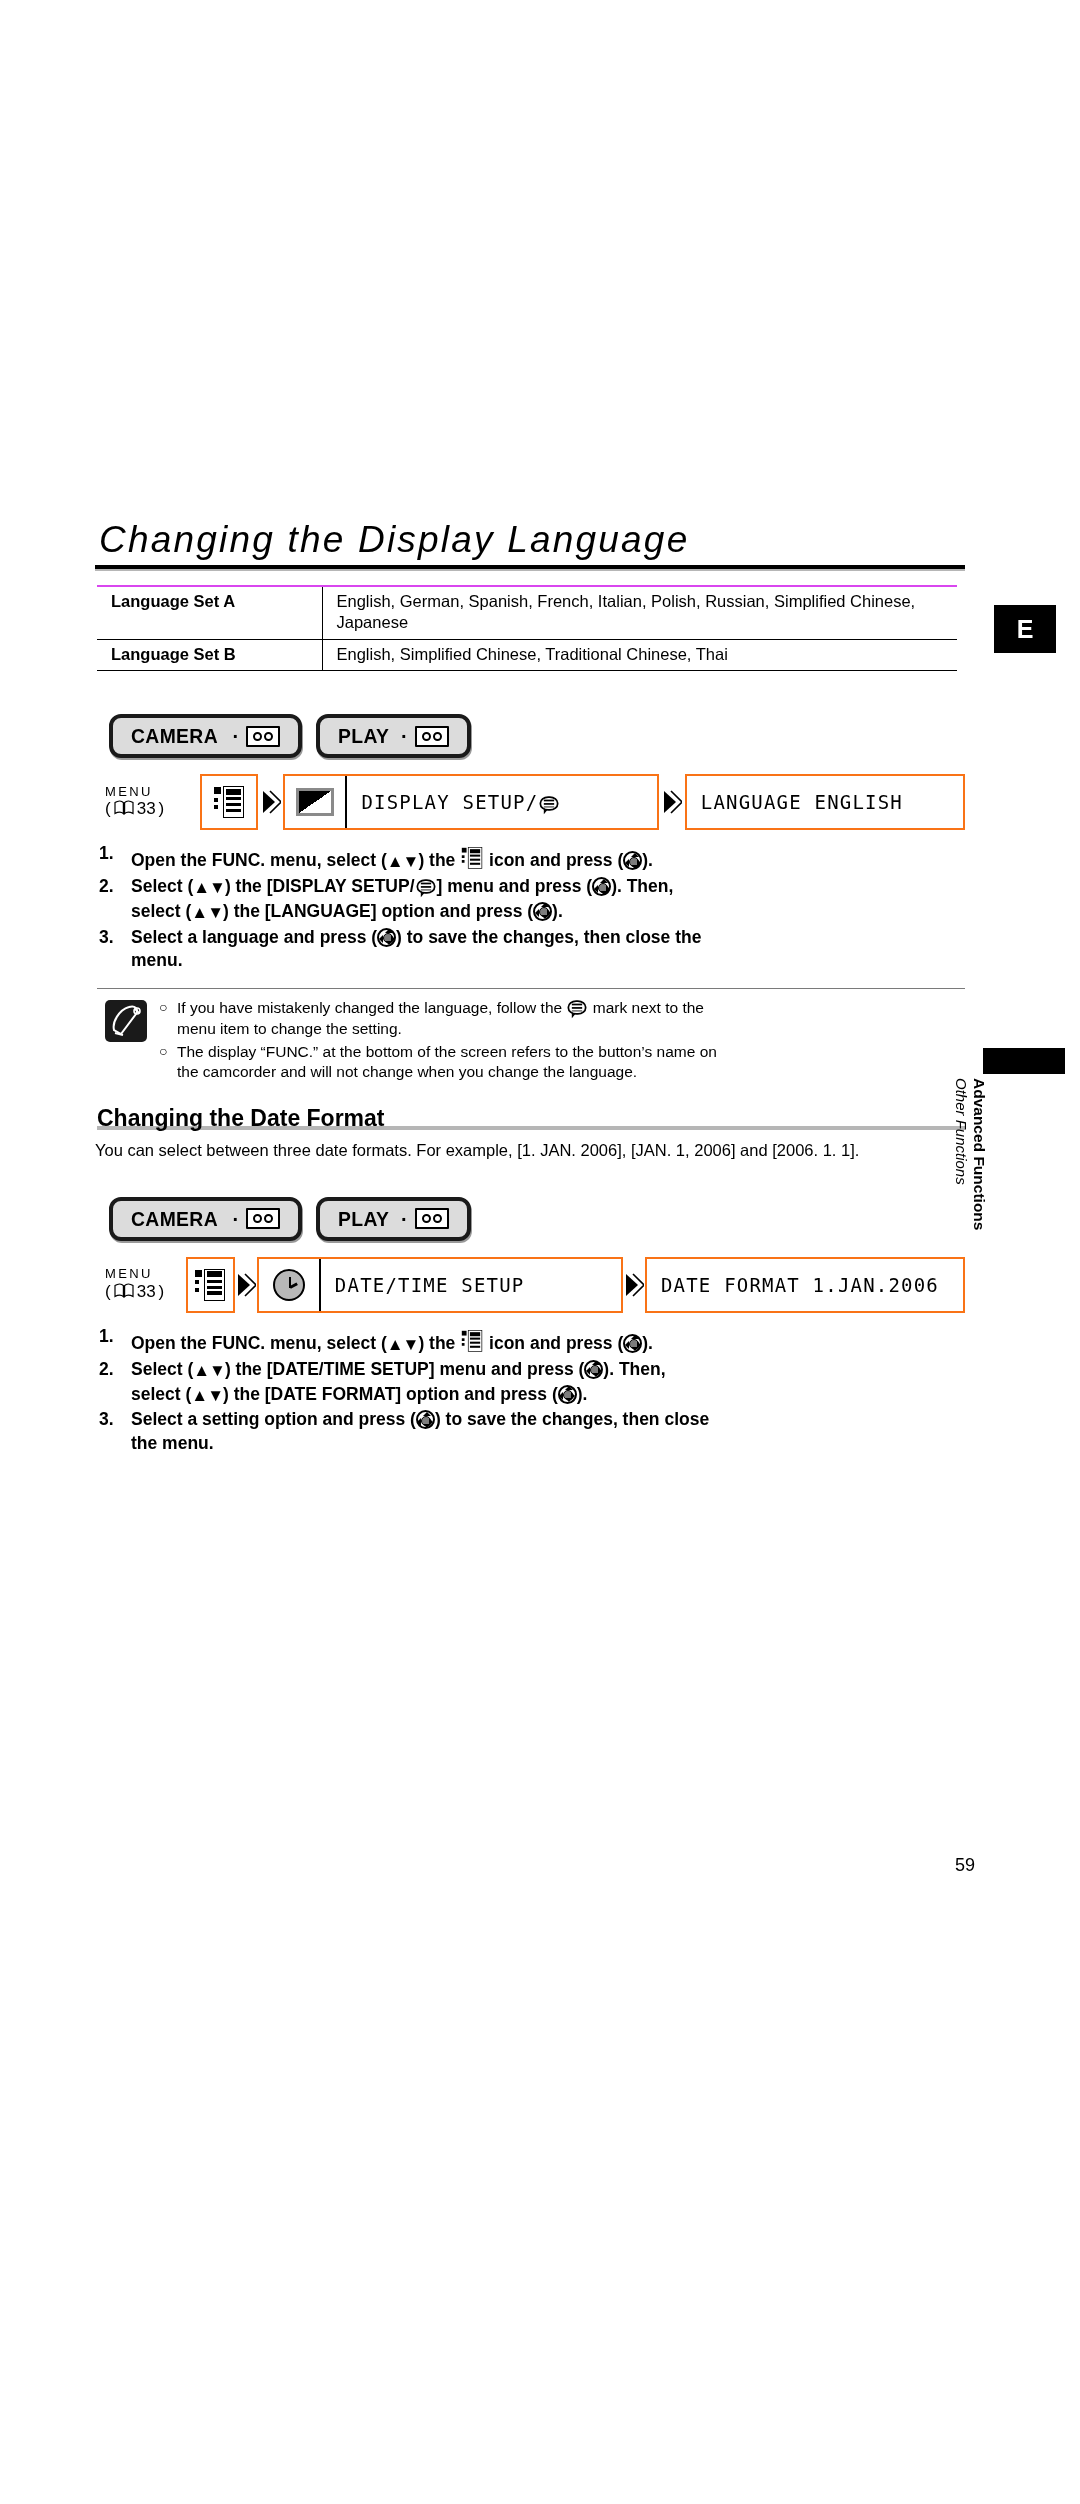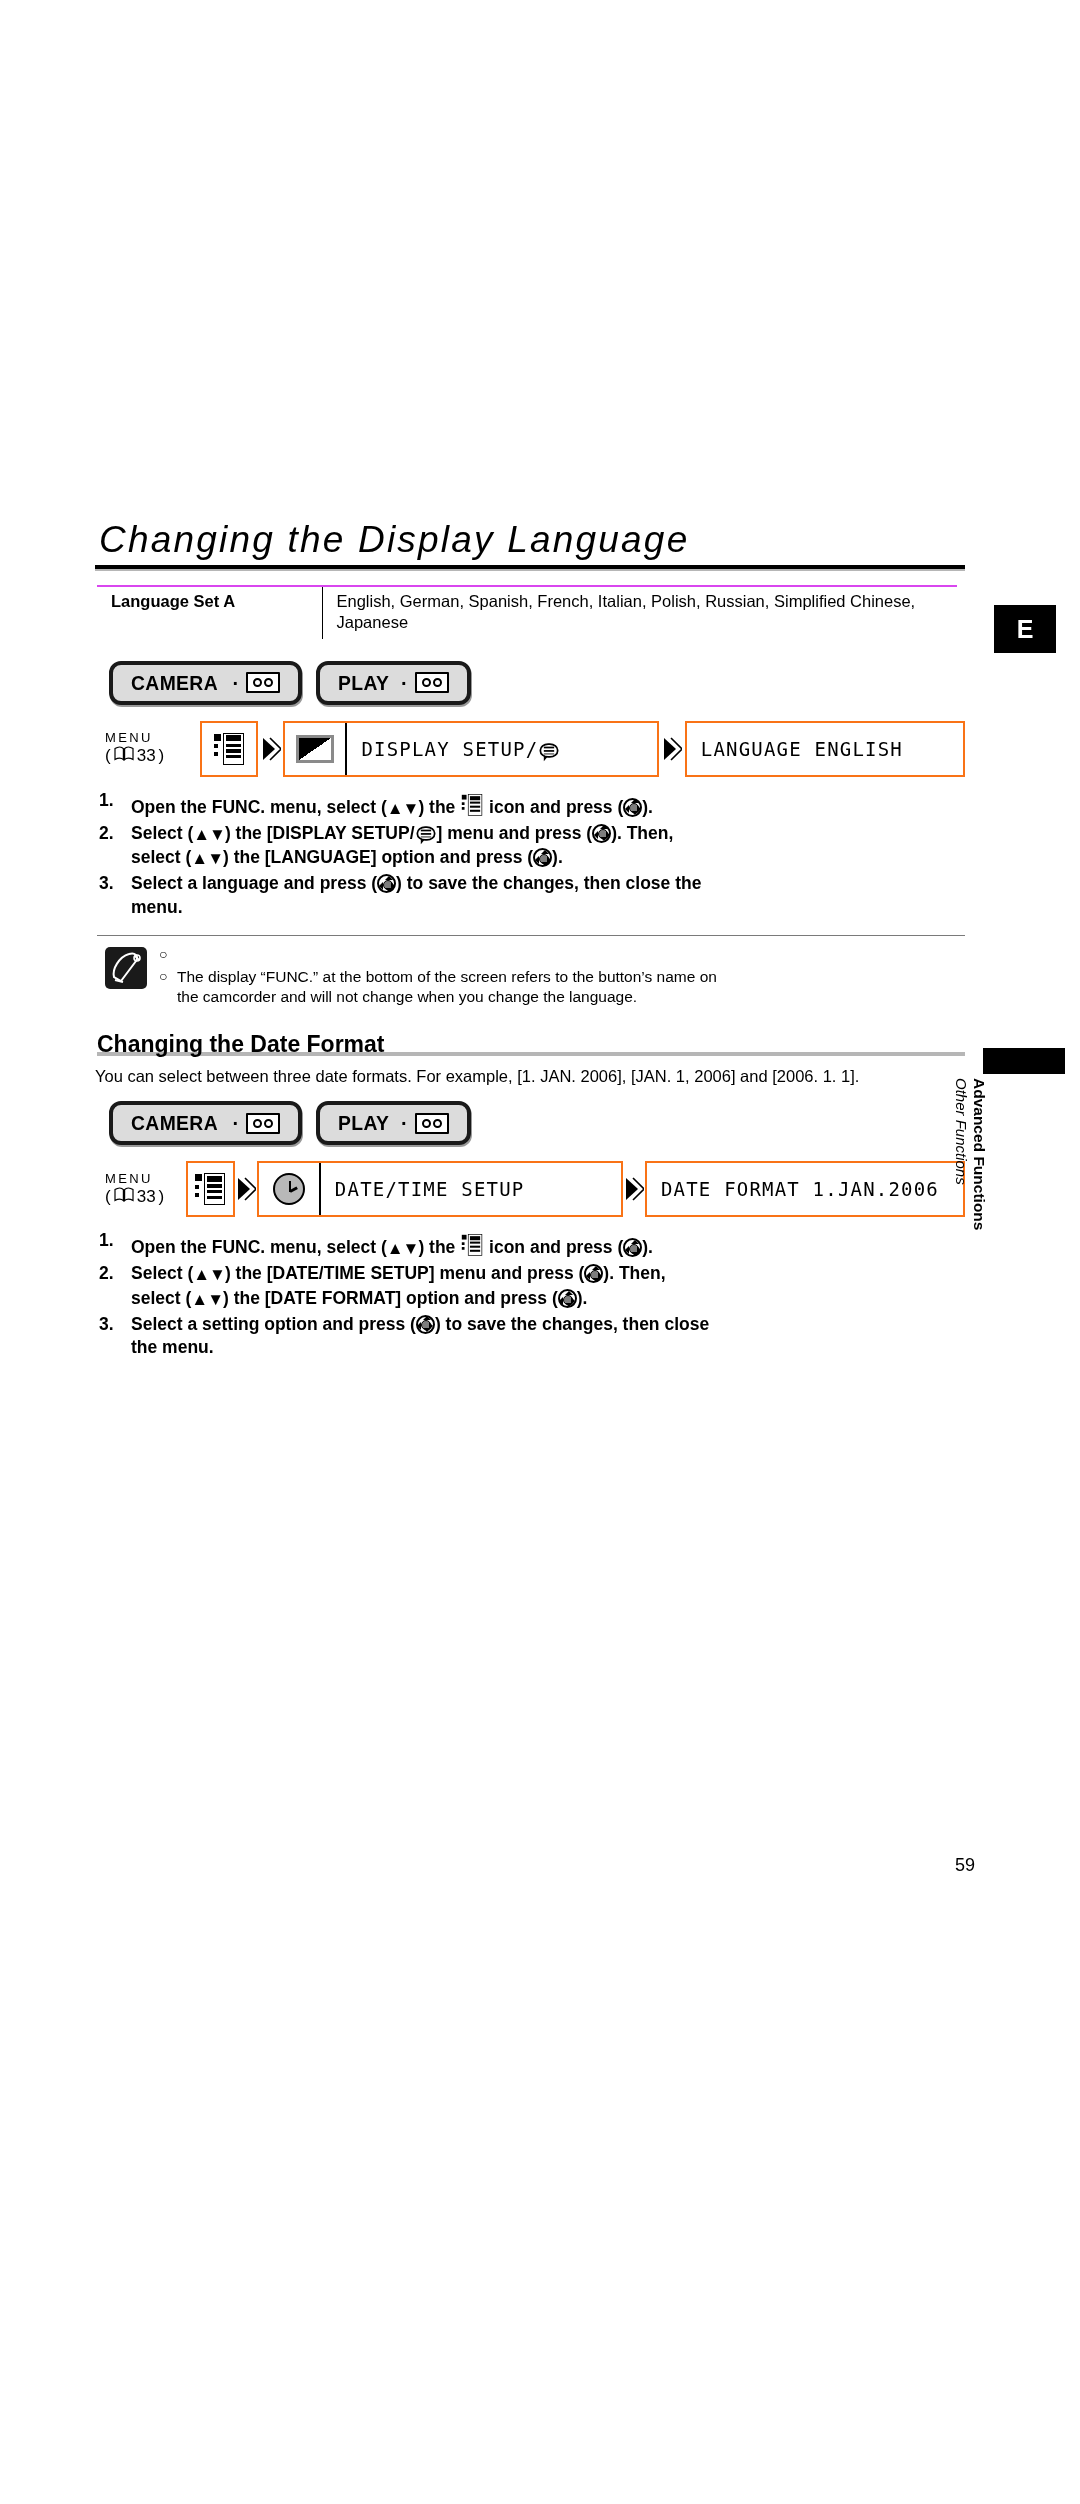--- a/index.html
+++ b/index.html
@@ -66,20 +66,21 @@
   .mode-btn {
     border: 4px solid #1a1a1a;
     border-radius: 12px;
     background: #dcdcdc;
     height: 44px;
     padding: 0 18px;
     display: flex;
     align-items: center;
     gap: 6px;
     box-shadow: 1px 2px 0 #9a9a9a;
+    margin-top: 21px;
   }
   .mode-btn .m-label {
     font-weight: bold;
     font-size: 21px;
     letter-spacing: 0.4px;
     transform: scaleX(0.92);
     transform-origin: left center;
   }
   .mode-btn .dot { font-size: 20px; font-weight: bold; line-height: 1; margin: 0 1px; }
   .tape-icon {
@@ -302,20 +303,24 @@
 
   <h1 class="main-title">Changing the Display Language</h1>
   <div class="title-rule"></div>
 
 
   <table class="lang-table">
     <tbody>
         <tr class="r1">
       <td class="lbl">Language Set A</td>
       <td>English, German, Spanish, French, Italian, Polish, Russian, Simplified Chinese, Japanese</td>
+    </tr>
+    <tr class="r2">
+      <td class="lbl">Language Set B</td>
+      <td>English, Simplified Chinese, Traditional Chinese, Thai</td>
     </tr>
   </tbody>
     </table>
 
   <div class="mode-row">
     <div class="mode-btn">
       <span class="m-label">CAMERA</span>
       <span class="dot">·</span>
       <span class="tape-icon">
           <i></i>
@@ -424,20 +429,21 @@
         <svg width="42" height="42" viewBox="0 0 42 42">
           <path d="M9 30 C7 22 14 10 24 7 C30 5 34 9 31 14 L16 34 Z" fill="none" stroke="#fff" stroke-width="2"></path>
           <path d="M30 9 L34 13" stroke="#fff" stroke-width="2"></path>
           <circle cx="32" cy="11" r="3" fill="none" stroke="#fff" stroke-width="1.6"></circle>
           <path d="M10 33 L18 35" stroke="#fff" stroke-width="2"></path>
         </svg>
       </div>
       <div class="notes-list">
         <div class="note-item">
           <span class="note-bullet">○</span>
+          <span><span>If you have mistakenly changed the language, follow the </span><span class="bubble bubble-sm"><i></i><i></i><i></i></span><span> mark next to the</span><br><span>menu item to change the setting.</span></span>
         </div>
         <div class="note-item">
           <span class="note-bullet">○</span>
           <span><span>The display “FUNC.” at the bottom of the screen refers to the button’s name on</span><br><span>the camcorder and will not change when you change the language.</span></span>
         </div>
       </div>
     </div>
   </div>
 
   <div class="sub-title">

